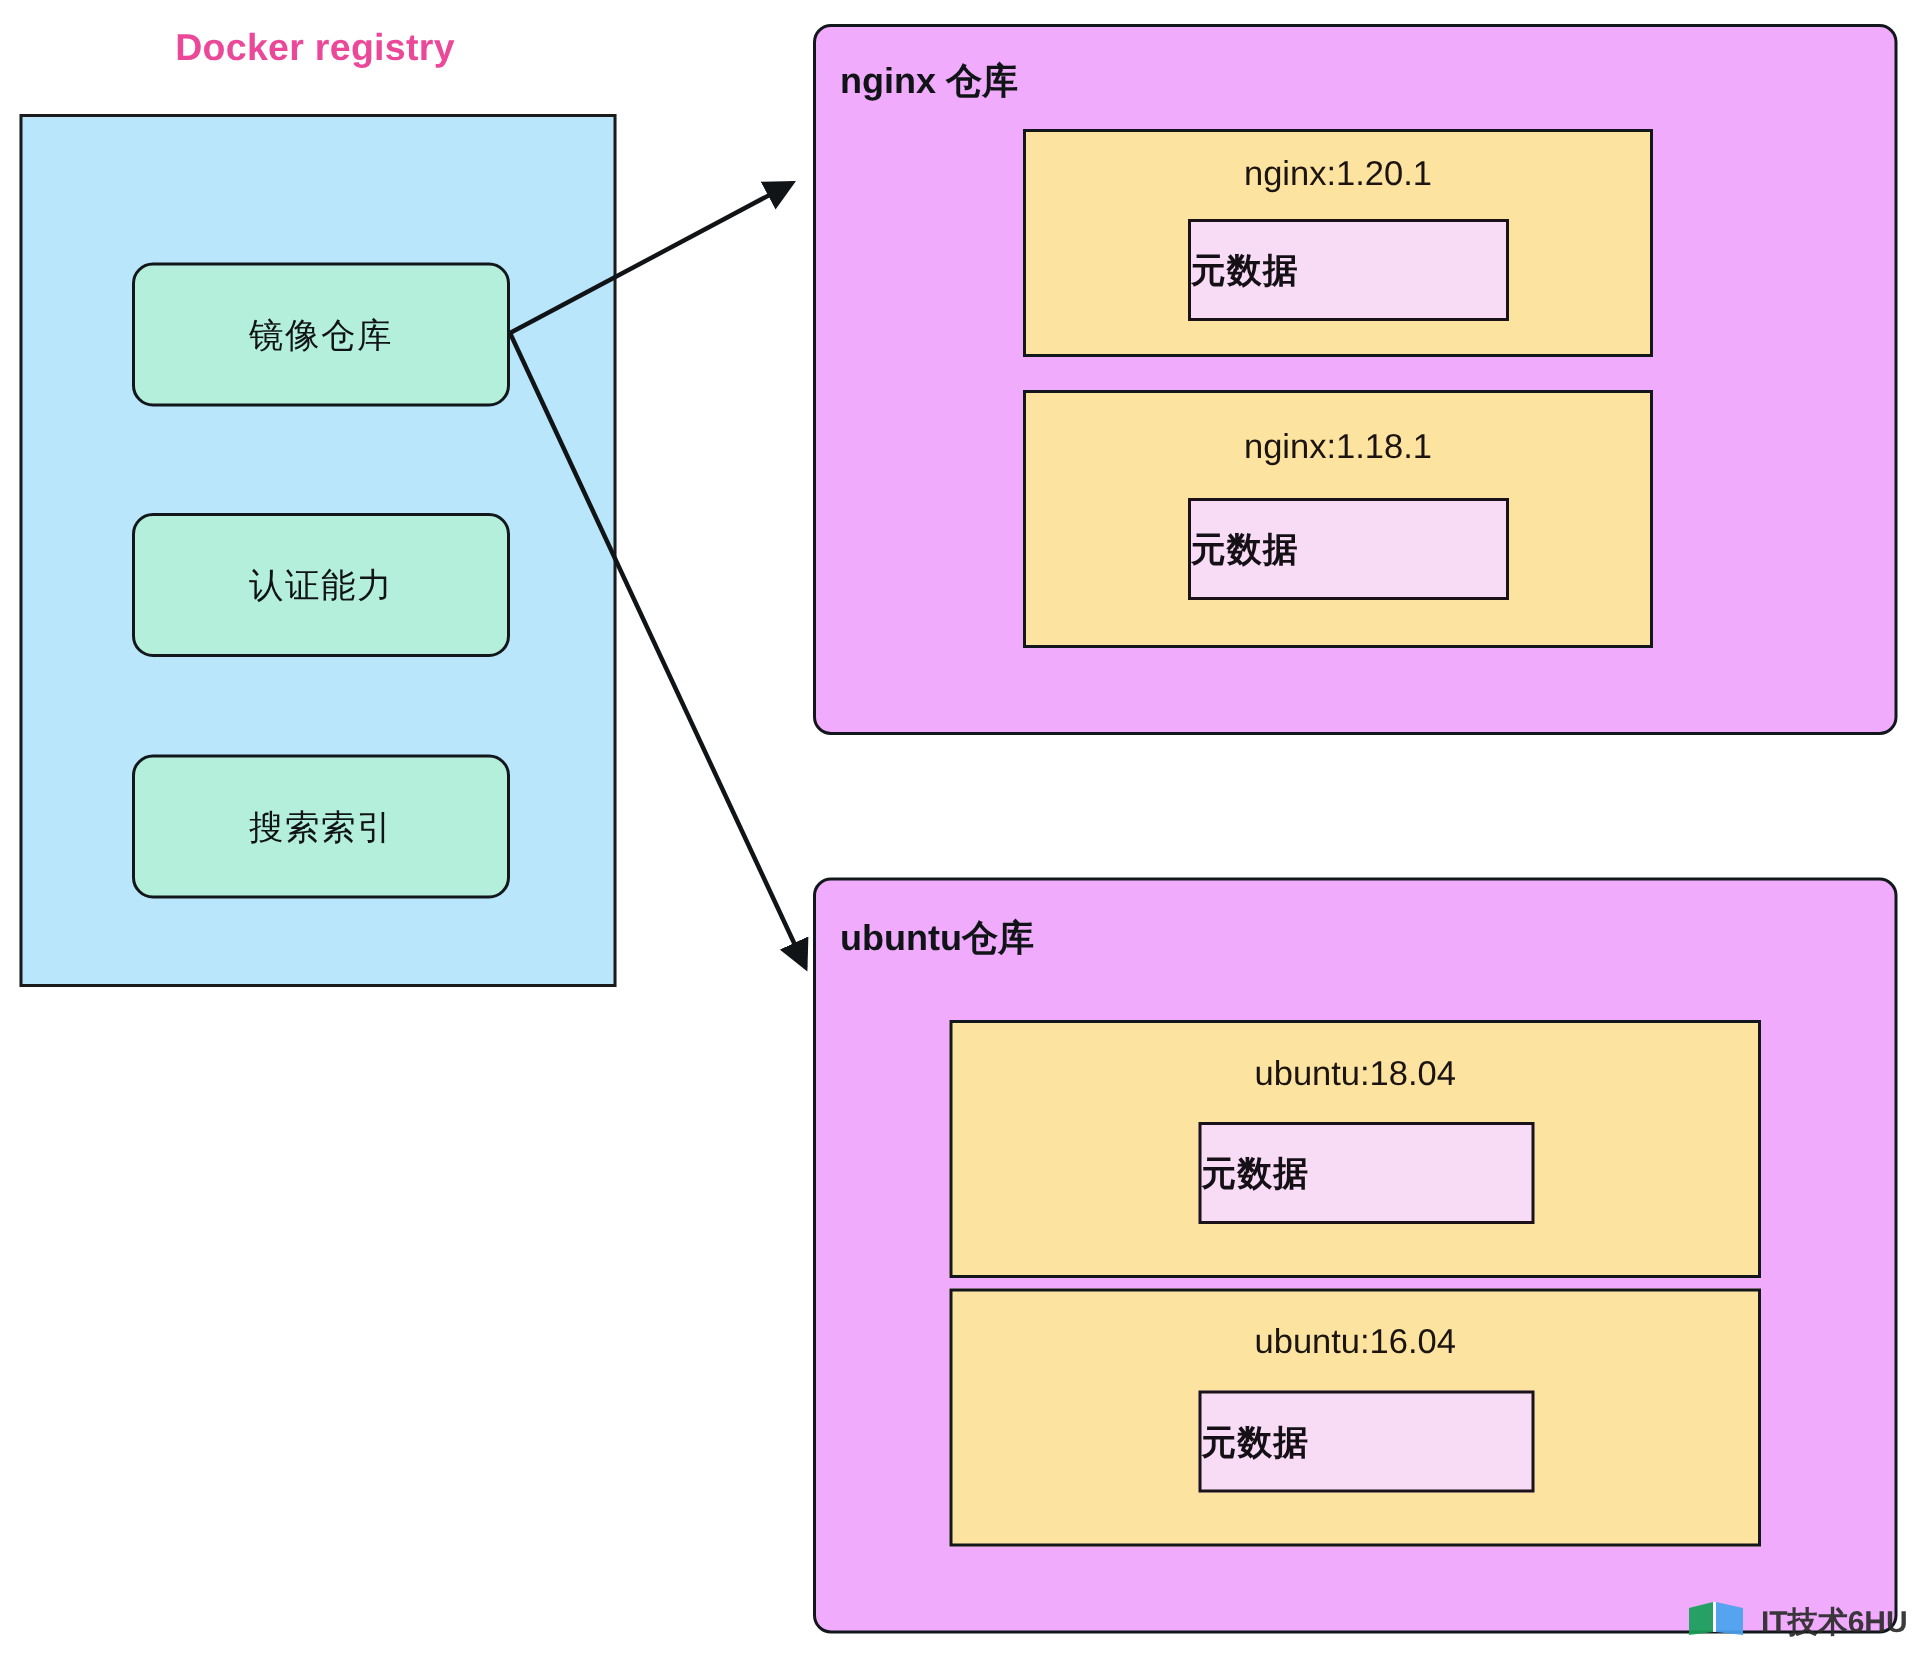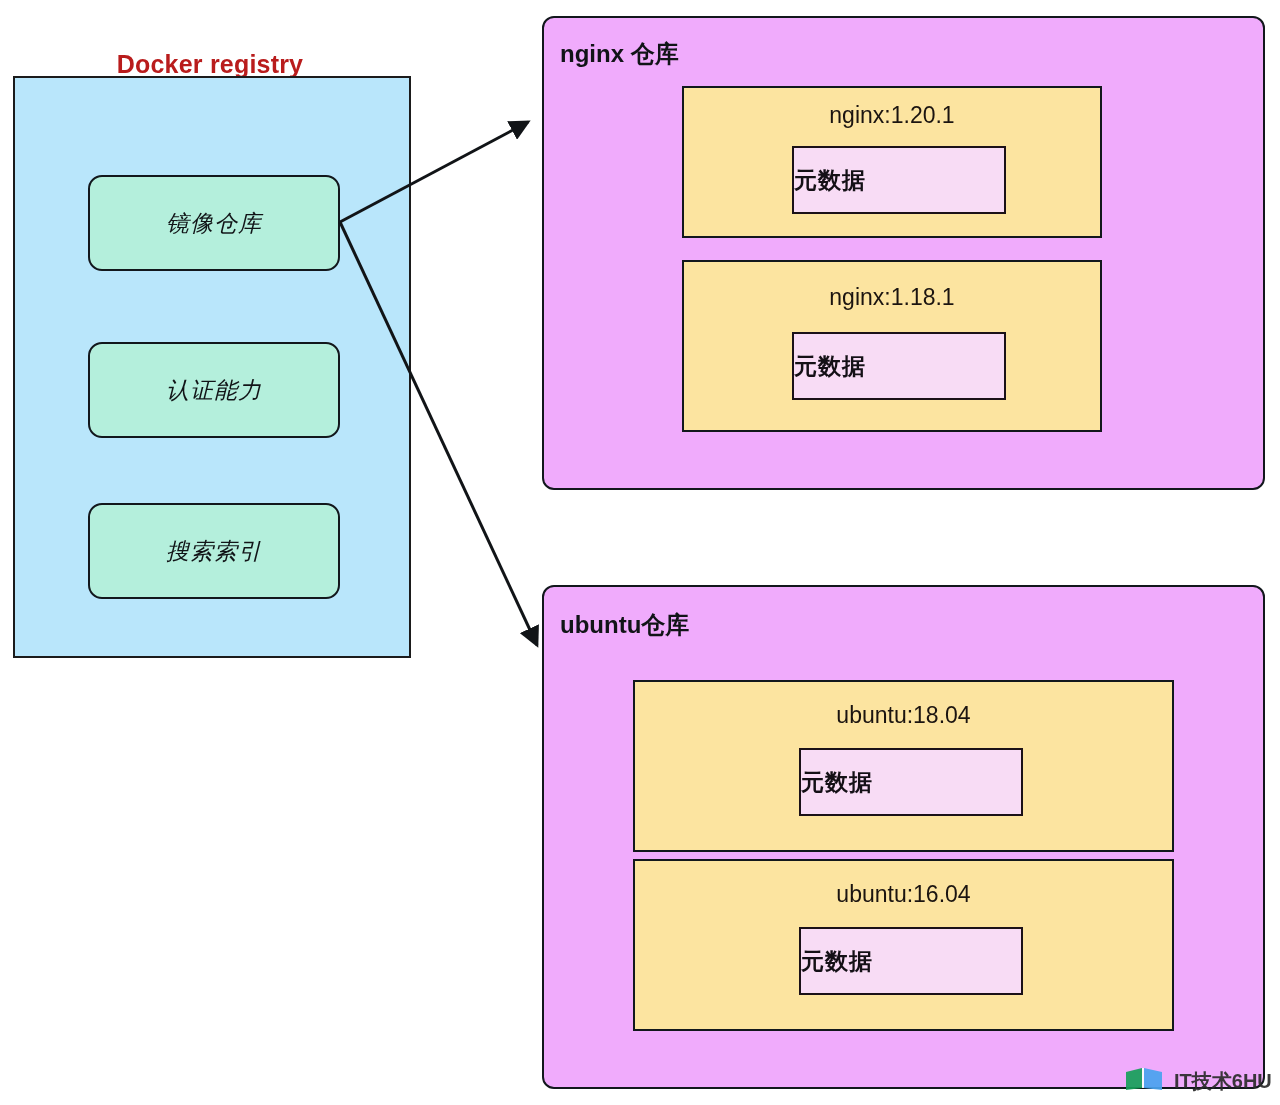--- a/index.html
+++ b/index.html
@@ -21,44 +21,42 @@
     background: #ffffff;
   }
 
   
   .abs { position: absolute; box-sizing: border-box; }
 
   
   .page-title {
     font-size: 25px;
     font-weight: bold;
-    color: #b91c1c;
+    color: #ec4899;
     letter-spacing: .2px;
     white-space: nowrap;
-    margin-top: 32px;
   }
 
   
   .registry-panel {
     background: #b9e6fb;
     border: 2px solid #1b1b1b;
   }
 
   
   .capability {
     background: #b4efdc;
     border: 2.5px solid #12171c;
     border-radius: 14px;
     display: flex;
     align-items: center;
     justify-content: center;
     font-size: 23px;
     color: #111417;
     letter-spacing: 1px;
-    font-style: italic;
   }
 
   
   .repo-panel {
     background: #f0abfc;
     border: 2.5px solid #12171c;
     border-radius: 12px;
   }
   .repo-title {
     position: absolute;

